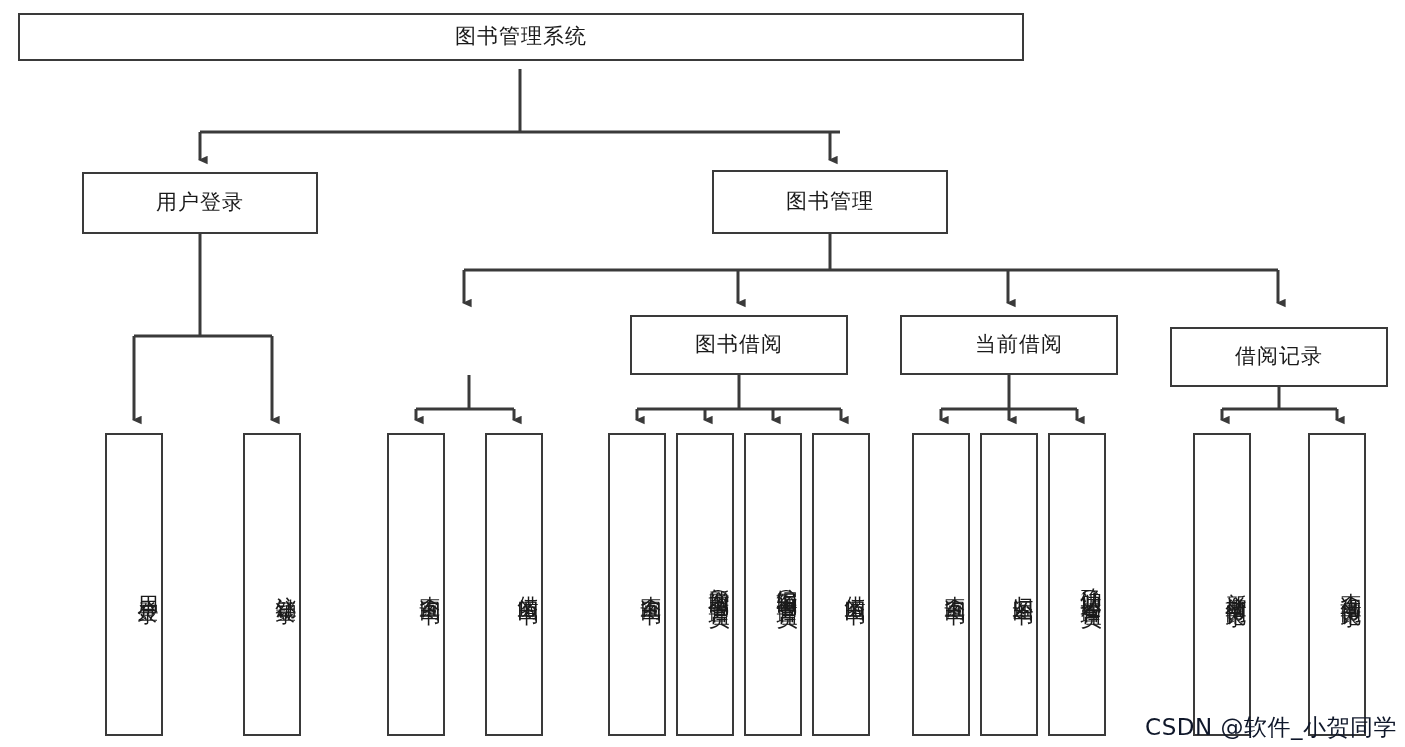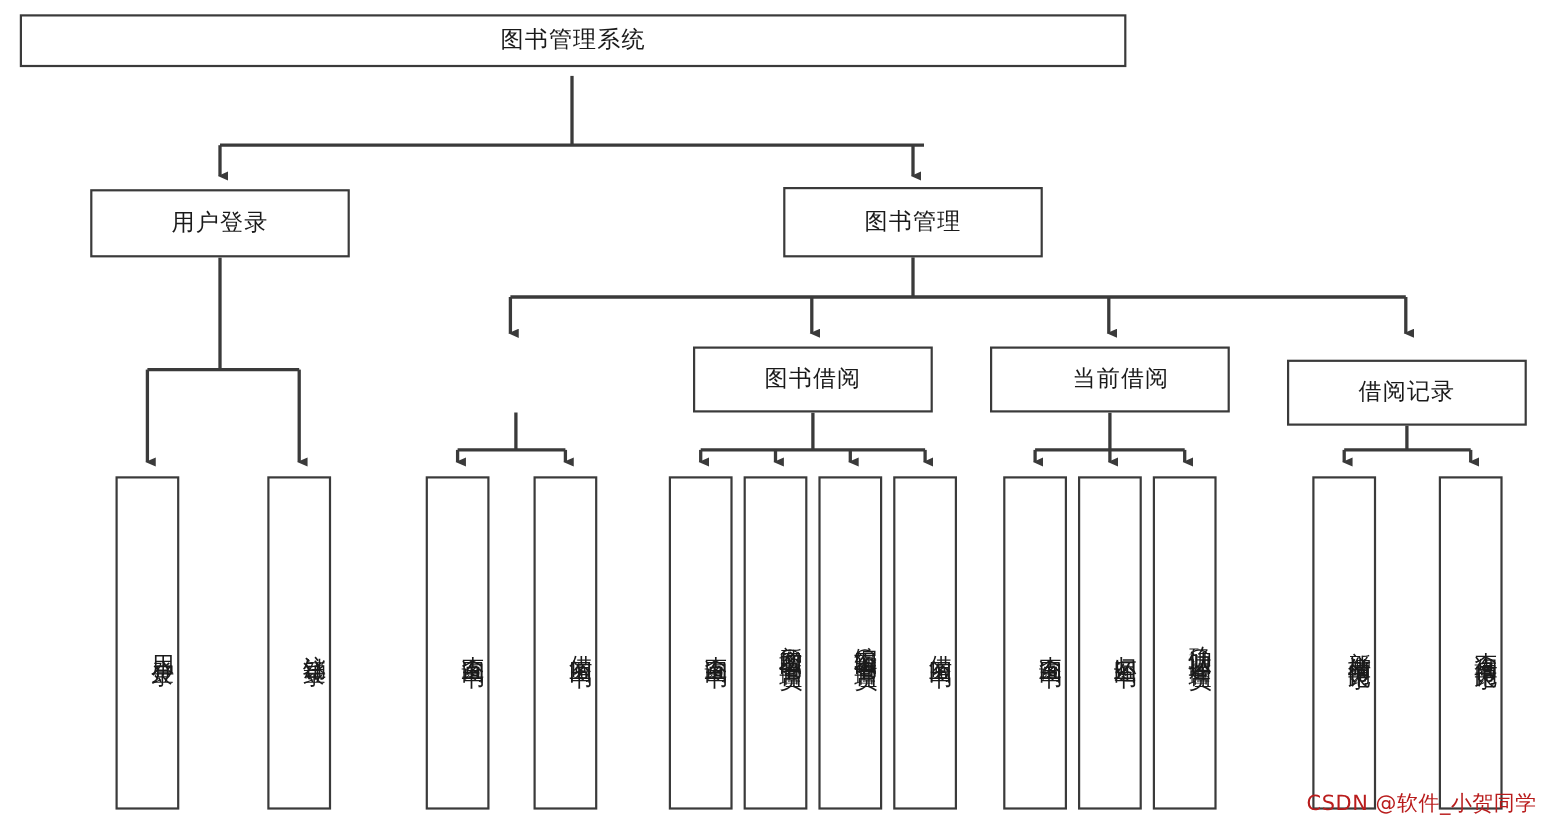--- a/index.html
+++ b/index.html
@@ -54,22 +54,22 @@
   }
   .node.vert .label {
     writing-mode: vertical-rl;
     text-orientation: upright;
     white-space: nowrap;
   }
   .watermark {
     position: absolute;
     right: 8px;
     bottom: 4px;
-    font-size: 19px;
-    color: #b91c1c;
+    font-size: 23px;
+    color: #0f172a;
     letter-spacing: 0.5px;
     z-index: 3;
     white-space: nowrap;
   }
 </style>
 </head>
 <body>
 
 <div id="canvas">
 

